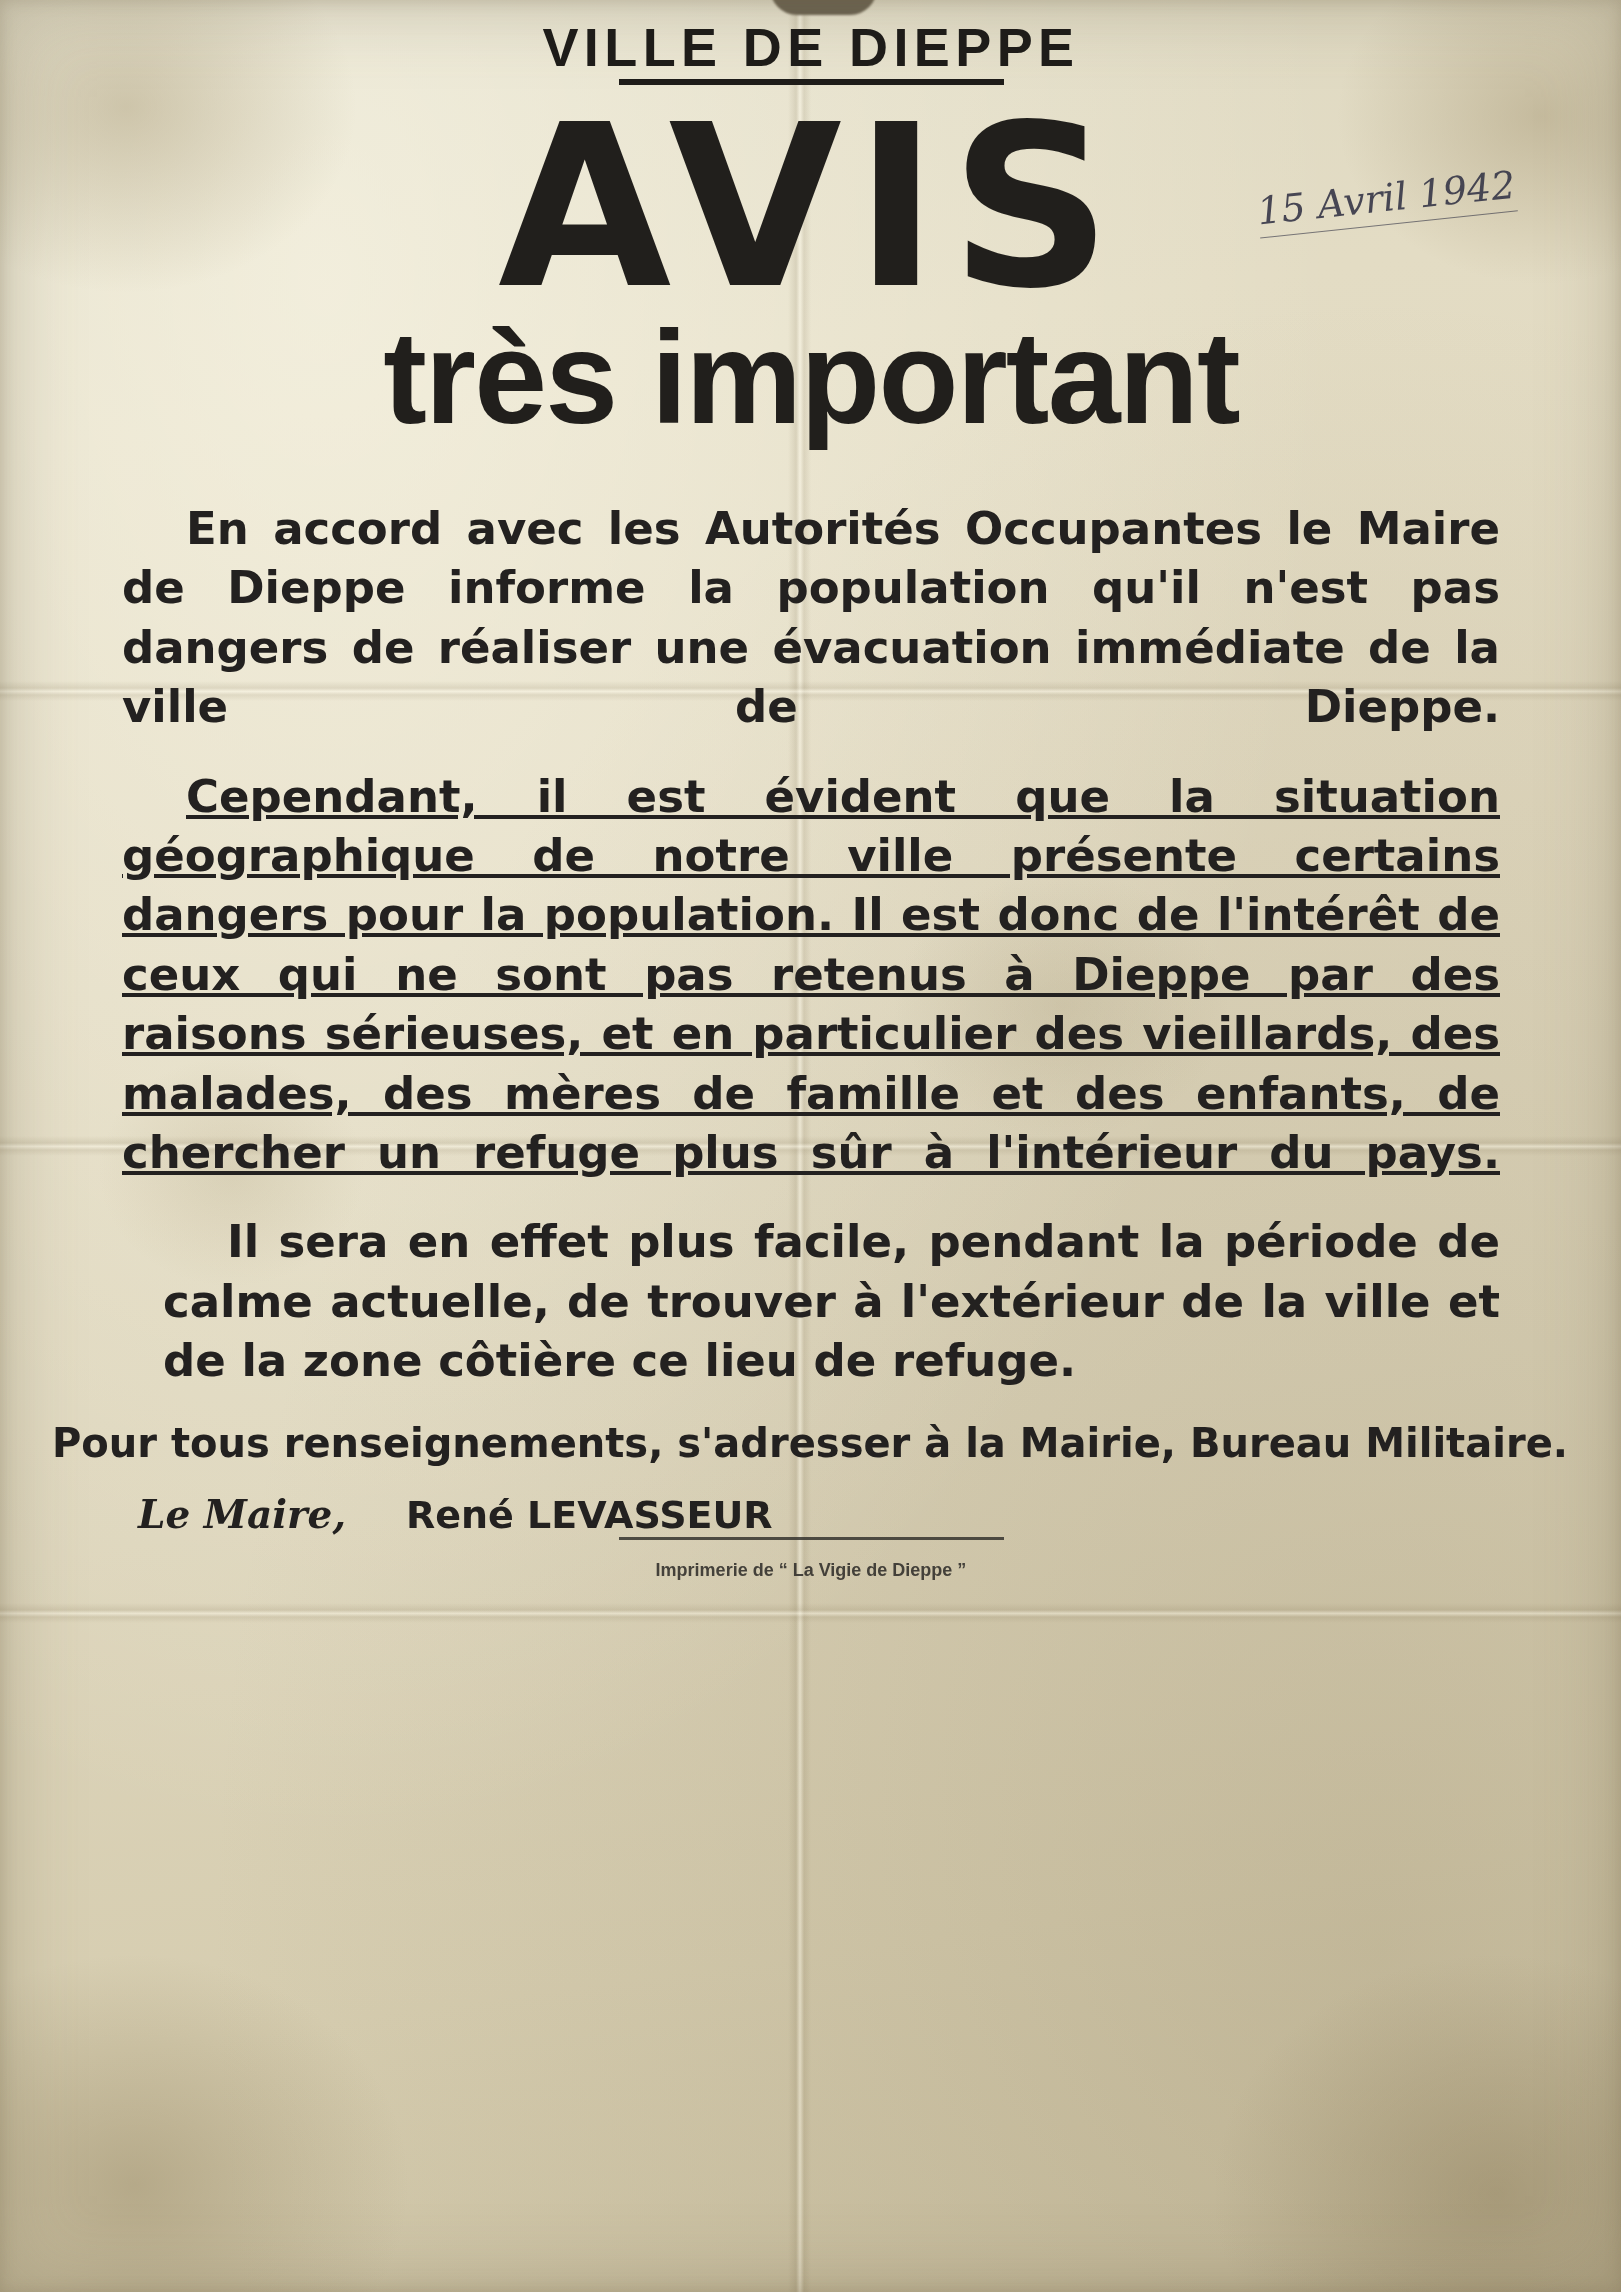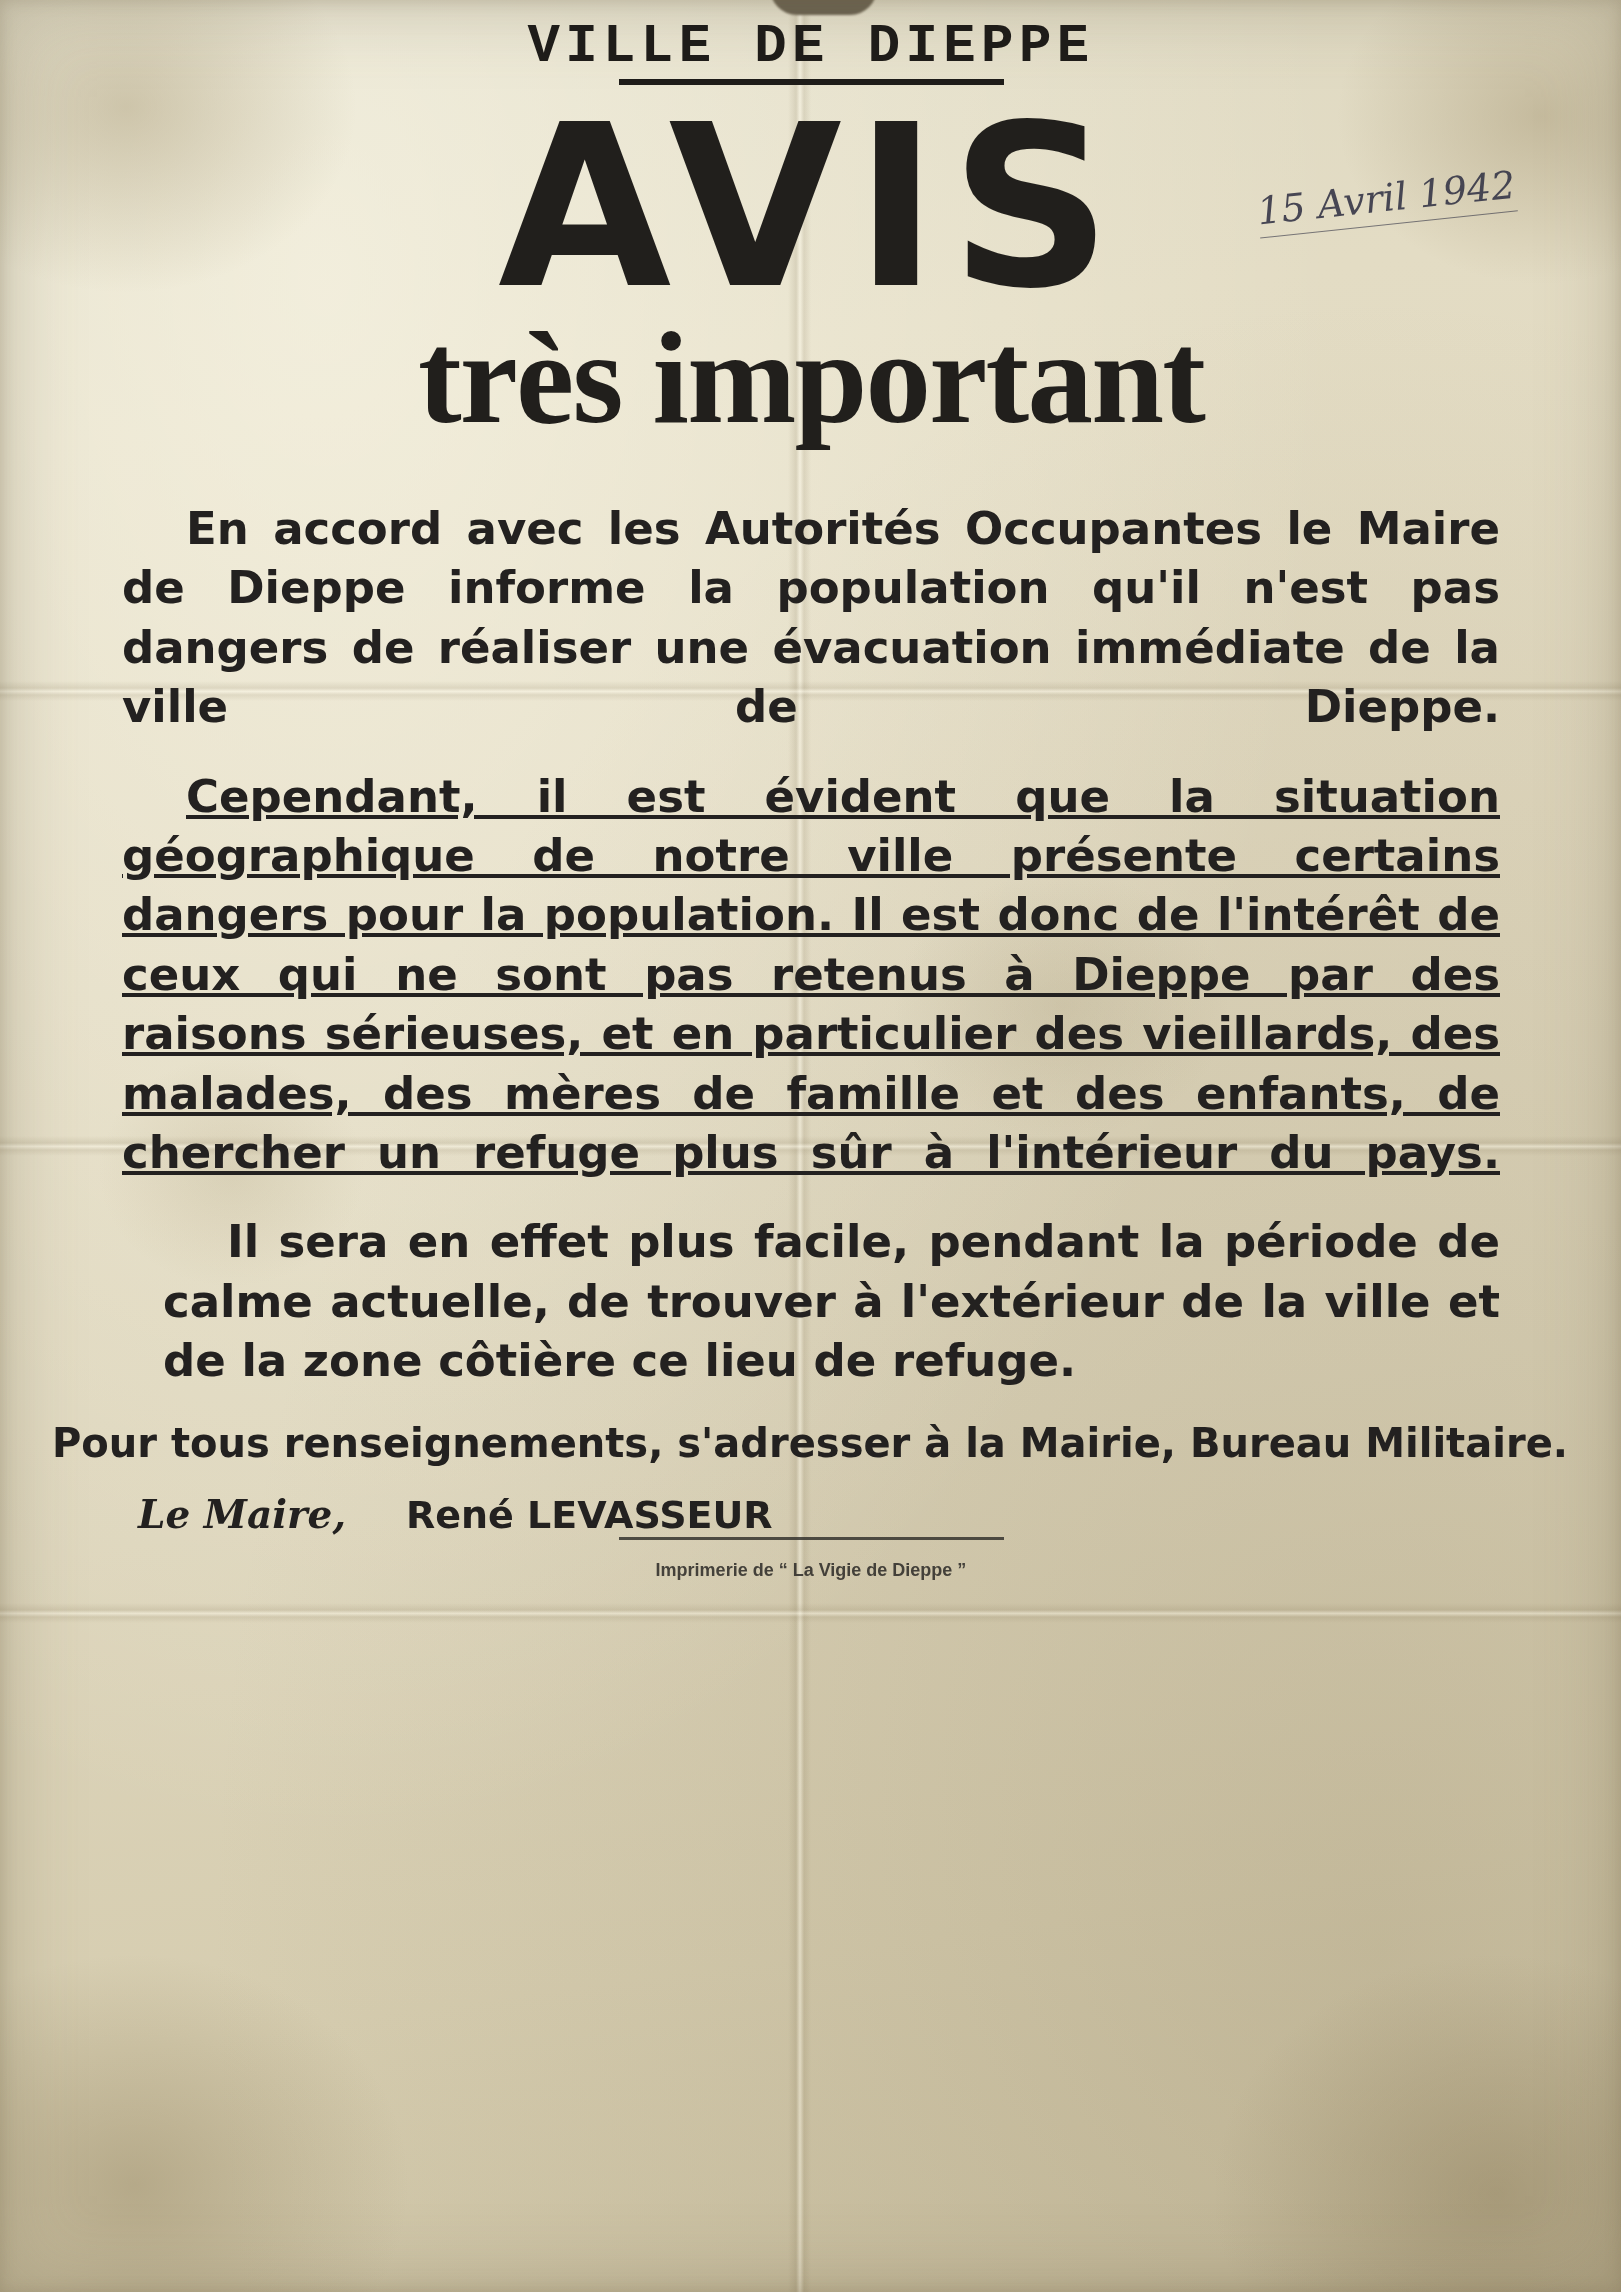--- a/index.html
+++ b/index.html
@@ -92,21 +92,21 @@
   .content {
     position: relative;
     z-index: 3;
     padding: 0 52px;
     color: #23211d;
     text-align: center;
   }
 
   .city-title {
     margin-top: 19.7px;
-    font-family: Liberation Mono, monospace;
+    font-family: Liberation Sans, sans-serif;
     font-weight: bold;
     font-size: 54px;
     letter-spacing: 5.4px;
     color: #1e1c19;
     line-height: 1.0;
   }
   .rule {
     width: 385px;
     height: 6.3px;
     background: #1e1c19;
@@ -116,21 +116,21 @@
   .avis {
     font-family: "DejaVu Sans", sans-serif;
     font-weight: bold;
     font-size: 224px;
     letter-spacing: 12.5px;
     line-height: 0.98;
     margin-top: 12.5px;
     color: #211f1c;
   }
   .tres-important {
-    font-family: Liberation Serif, serif;
+    font-family: Liberation Sans, sans-serif;
     font-weight: bold;
     font-size: 131px;
     line-height: 1.0;
     letter-spacing: -1.8px;
     margin-top: -5.4px;
     color: #211f1c;
   }
 
   
   .handwritten {

